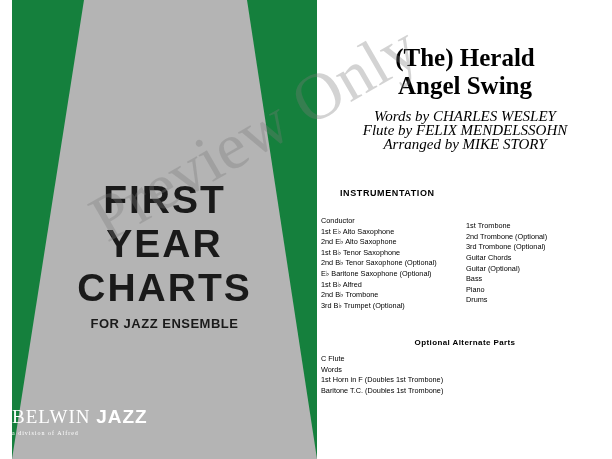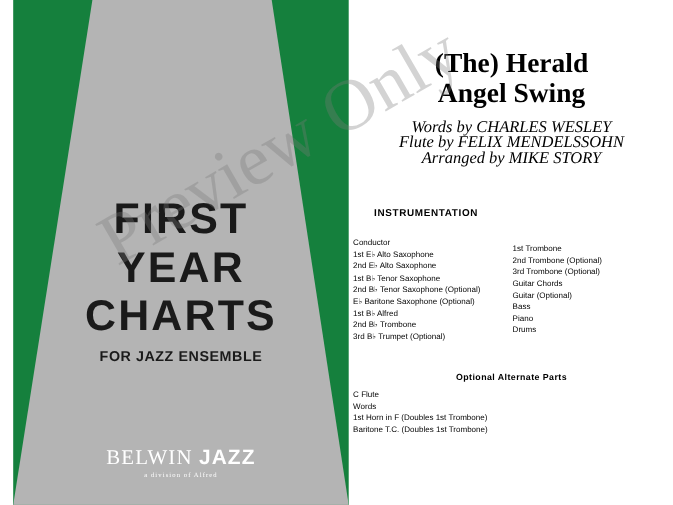--- a/index.html
+++ b/index.html
@@ -67,21 +67,20 @@
     font-size: 13px;
     letter-spacing: 0.5px;
     color: #1a1a1a;
   }
 
   #logo-wrap {
     position: absolute;
     left: 0;
     top: 406px;
     width: 305px;
-    text-align: center;
     z-index: 3;
   }
   #logo-main {
     font-family: "Liberation Serif", serif;
     font-size: 19px;
     letter-spacing: 1px;
     color: #ffffff;
   }
   #logo-jazz {
     font-family: "Liberation Sans", sans-serif;

